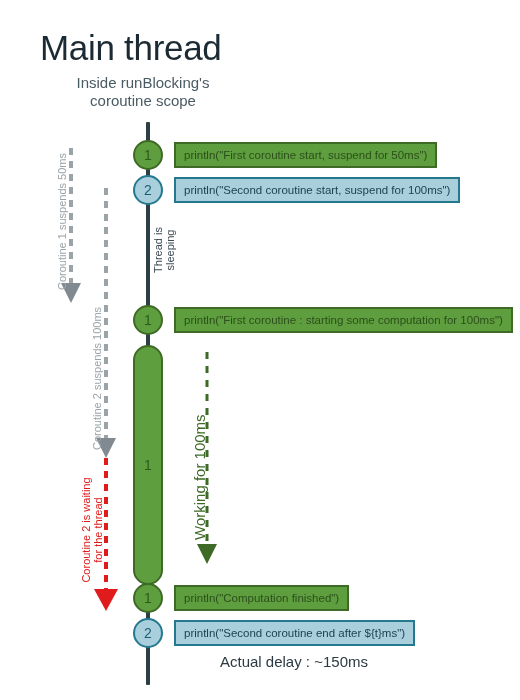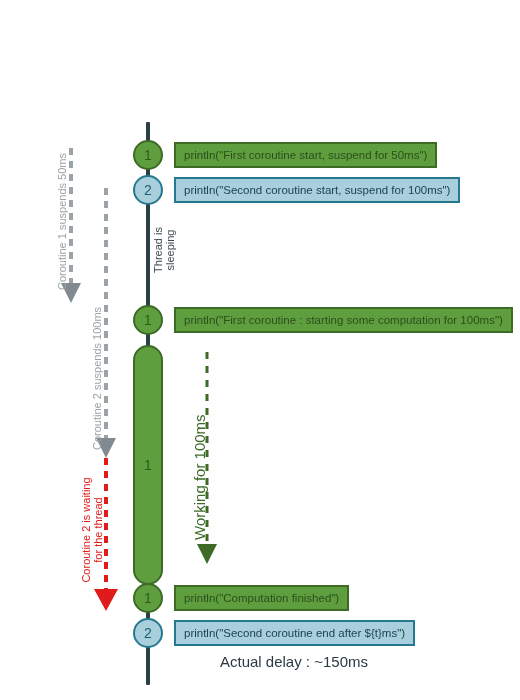--- a/index.html
+++ b/index.html
@@ -124,20 +124,22 @@
     text-align: center;
     font-size: 15px;
     color: #2b3a42;
   }
 </style>
 </head>
 <body>
 
 <div id="diagram">
 
+  <div class="abs" id="title">Main thread</div>
+  <div class="abs" id="subtitle">Inside runBlocking's coroutine scope</div>
 
   <div class="abs" id="thread-line"></div>
 
   <svg class="abs arrow" style="left:58px; top:148px;" width="26" height="160" viewBox="0 0 26 160">
     <line x1="13" y1="0" x2="13" y2="135" stroke="#9aa3a8" stroke-width="4" stroke-dasharray="7,6"></line>
     <polygon points="3,135 23,135 13,155" fill="#808a90"></polygon>
   </svg>
   <div class="abs vlabel gray" style="left:56px; top:290px;">Coroutine 1 suspends 50ms</div>
 
   <svg class="abs arrow" style="left:93px; top:188px;" width="26" height="280" viewBox="0 0 26 280">

